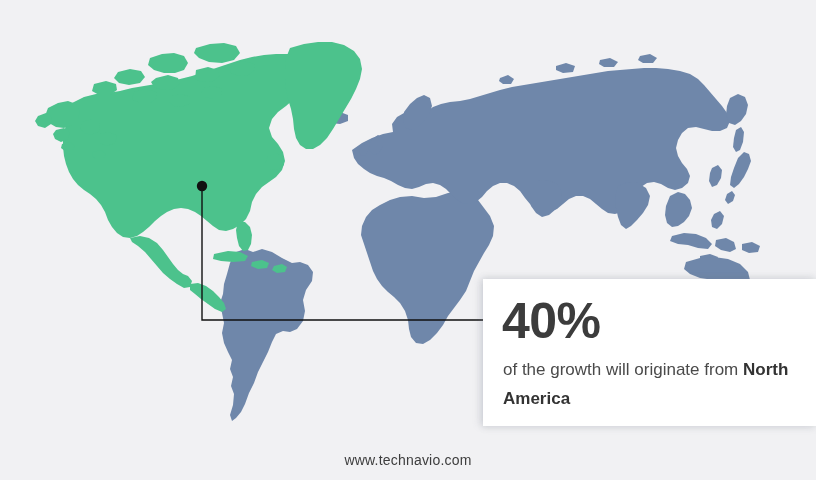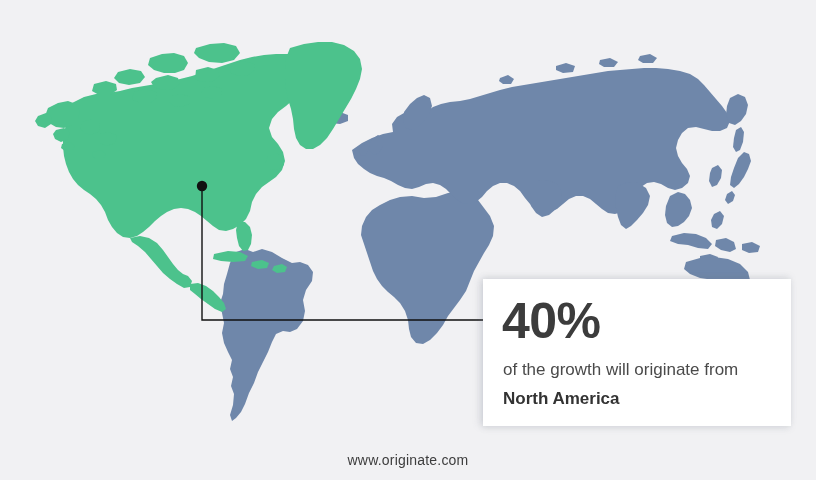--- a/index.html
+++ b/index.html
@@ -36,21 +36,21 @@
     width: 816px;
     height: 440px;
     pointer-events: none;
   }
 
   
   #callout-card {
     position: absolute;
     left: 483px;
     top: 279px;
-    width: 308px;
+    width: 333px;
     height: 147px;
     background: #ffffff;
     box-shadow: -4px 0 7px rgba(120,125,140,0.16),
                  0 -3px 6px rgba(120,125,140,0.10),
                  0 3px 6px rgba(120,125,140,0.10);
     box-sizing: border-box;
     padding: 14px 20px 0 19px;
   }
   #callout-headline {
     font-size: 50px;
@@ -246,16 +246,16 @@
   </svg>
 
   <div id="callout-card" style="background: rgb(255, 255, 255);">
     <div id="callout-headline" style="color: rgb(60, 60, 60);">40%</div>
     <div id="callout-body">
       <span>of the growth will originate from </span><span class="region">North America</span>
     </div>
   </div>
 
   <div id="footer">
-    <span id="footer-url">www.originate.com</span>
+    <span id="footer-url">www.technavio.com</span>
   </div>
 
 </div>
 
 </body></html>

